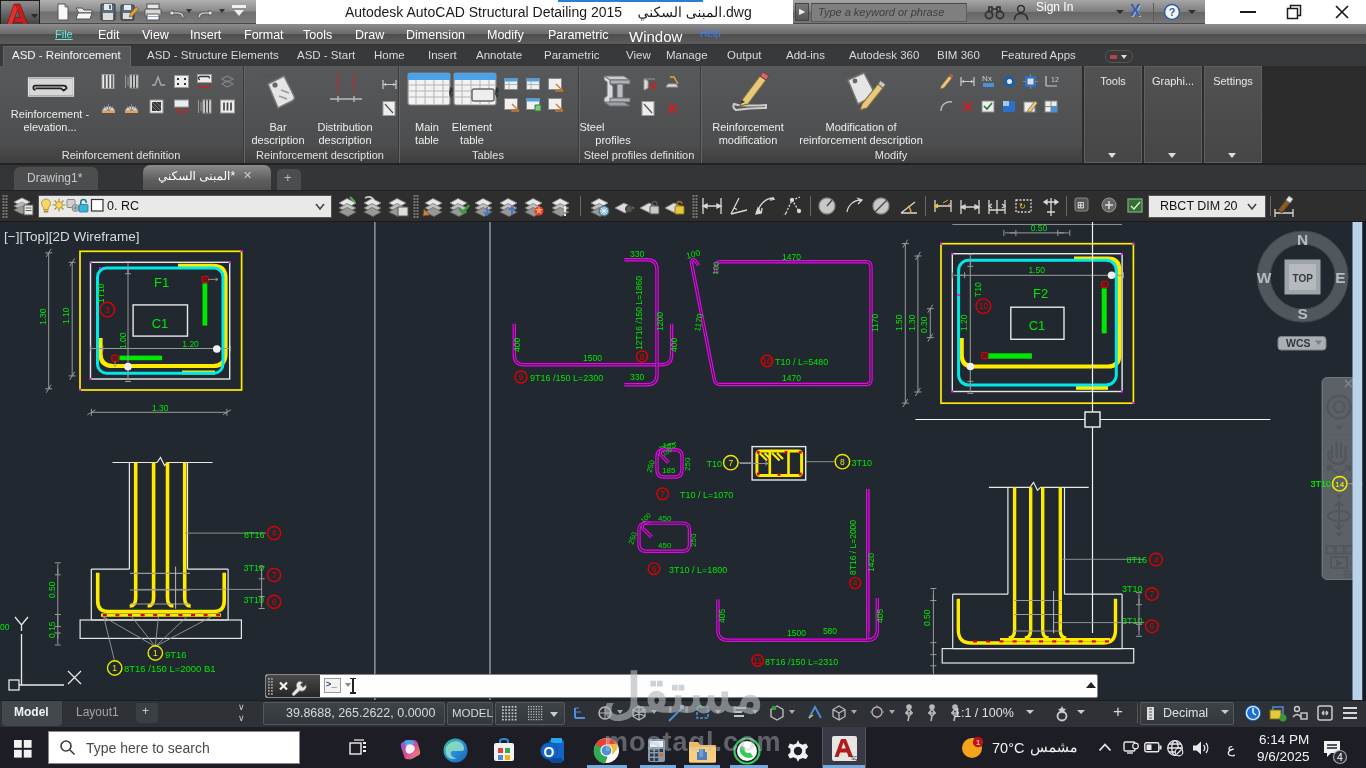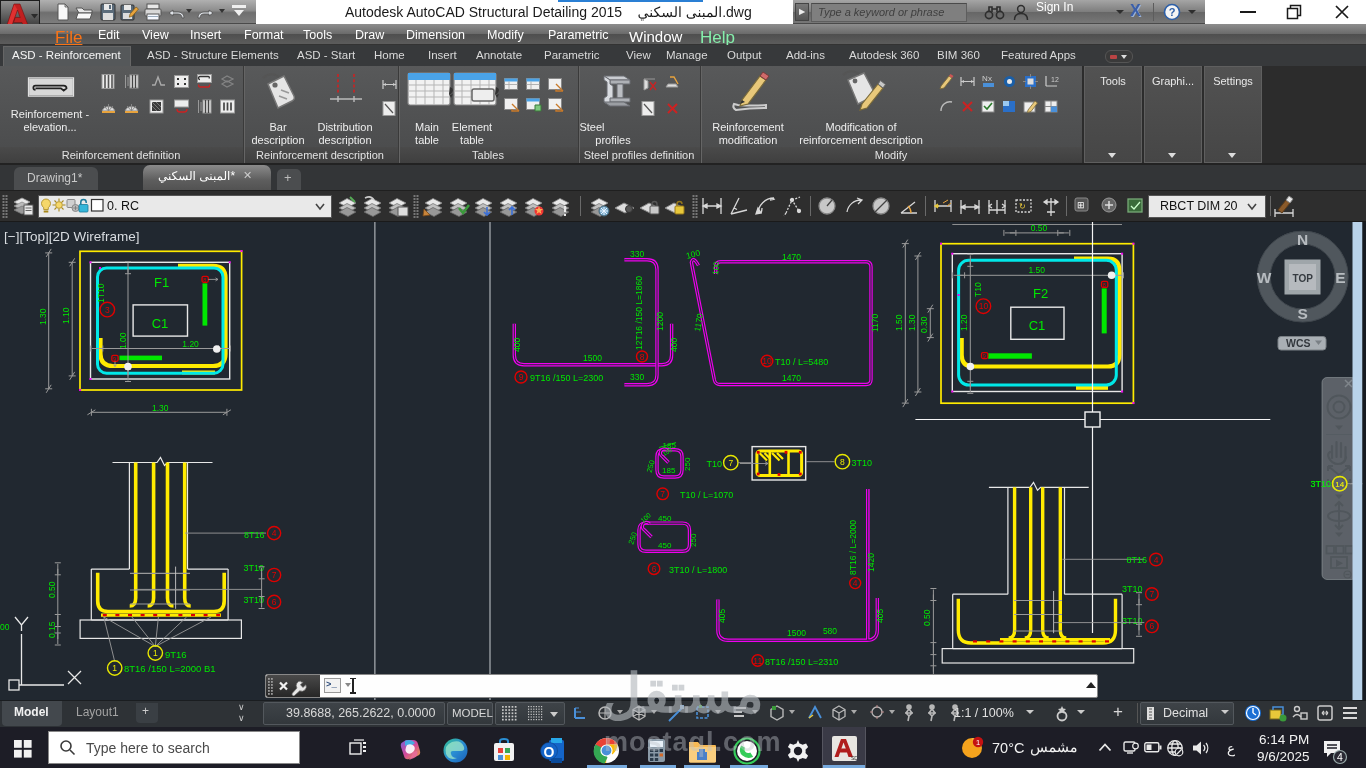--- a/index.html
+++ b/index.html
@@ -88,32 +88,32 @@
         <rect x="4.5" y="1.5" width="10" height="10"></rect>
         <rect x="1.5" y="4.5" width="10" height="10" fill="#fff"></rect>
       </g>
     </svg>
 <svg class="ab" style="left:1334px;top:4px;" width="16" height="16" viewBox="0 0 16 16">
       <g stroke="#1a1a1a" stroke-width="1.7">
         <path d="M2 2 L14 14 M14 2 L2 14"></path>
       </g>
     </svg>
 <div class="ab" style="left:0;top:24px;width:1366px;height:21px;background:linear-gradient(180deg,#8d8d8d,#6a6a6a 50%,#4f4f4f 52%,#5c5c5c);border-bottom:1px solid #333;"></div>
-<div class="ab txt" style="left:55px;top:28px;font-size:17px;color:#f97316;text-decoration:underline;">File</div>
+<div class="ab txt" style="left:55px;top:28px;font-size:11px;color:#5eead4;text-decoration:underline;">File</div>
 <div class="ab txt" style="left:98px;top:28px;font-size:12.5px;color:#fff;">Edit</div>
 <div class="ab txt" style="left:142px;top:28px;font-size:12.5px;color:#fff;">View</div>
 <div class="ab txt" style="left:190px;top:28px;font-size:12.5px;color:#fff;">Insert</div>
 <div class="ab txt" style="left:244px;top:28px;font-size:12.5px;color:#fff;">Format</div>
 <div class="ab txt" style="left:303px;top:28px;font-size:12.5px;color:#fff;">Tools</div>
 <div class="ab txt" style="left:355px;top:28px;font-size:12.5px;color:#fff;">Draw</div>
 <div class="ab txt" style="left:406px;top:28px;font-size:12.5px;color:#fff;">Dimension</div>
 <div class="ab txt" style="left:487px;top:28px;font-size:12.5px;color:#fff;">Modify</div>
 <div class="ab txt" style="left:548px;top:28px;font-size:12.5px;color:#fff;">Parametric</div>
 <div class="ab txt" style="left:629px;top:28px;font-size:15px;color:#fff;">Window</div>
-<div class="ab txt" style="left:700px;top:28px;font-size:17px;color:#86efac;">Help</div>
+<div class="ab txt" style="left:700px;top:28px;font-size:10px;color:#3b82f6;">Help</div>
 <div class="ab" style="left:0;top:45px;width:1366px;height:21px;background:#37393b;"></div>
 <div class="ab" style="left:3px;top:46px;width:128px;height:20px;background:#55585a;border:1px solid #666;border-bottom:none;"></div>
 <div class="ab txt" style="left:12px;top:49px;font-size:11.5px;color:#f5f5f5;">ASD - Reinforcement</div>
 <div class="ab txt" style="left:147px;top:49px;font-size:11.5px;color:#dadada;">ASD - Structure Elements</div>
 <div class="ab txt" style="left:297px;top:49px;font-size:11.5px;color:#dadada;">ASD - Start</div>
 <div class="ab txt" style="left:374px;top:49px;font-size:11.5px;color:#dadada;">Home</div>
 <div class="ab txt" style="left:428px;top:49px;font-size:11.5px;color:#dadada;">Insert</div>
 <div class="ab txt" style="left:476px;top:49px;font-size:11.5px;color:#dadada;">Annotate</div>
 <div class="ab txt" style="left:544px;top:49px;font-size:11.5px;color:#dadada;">Parametric</div>
 <div class="ab txt" style="left:626px;top:49px;font-size:11.5px;color:#dadada;">View</div>

